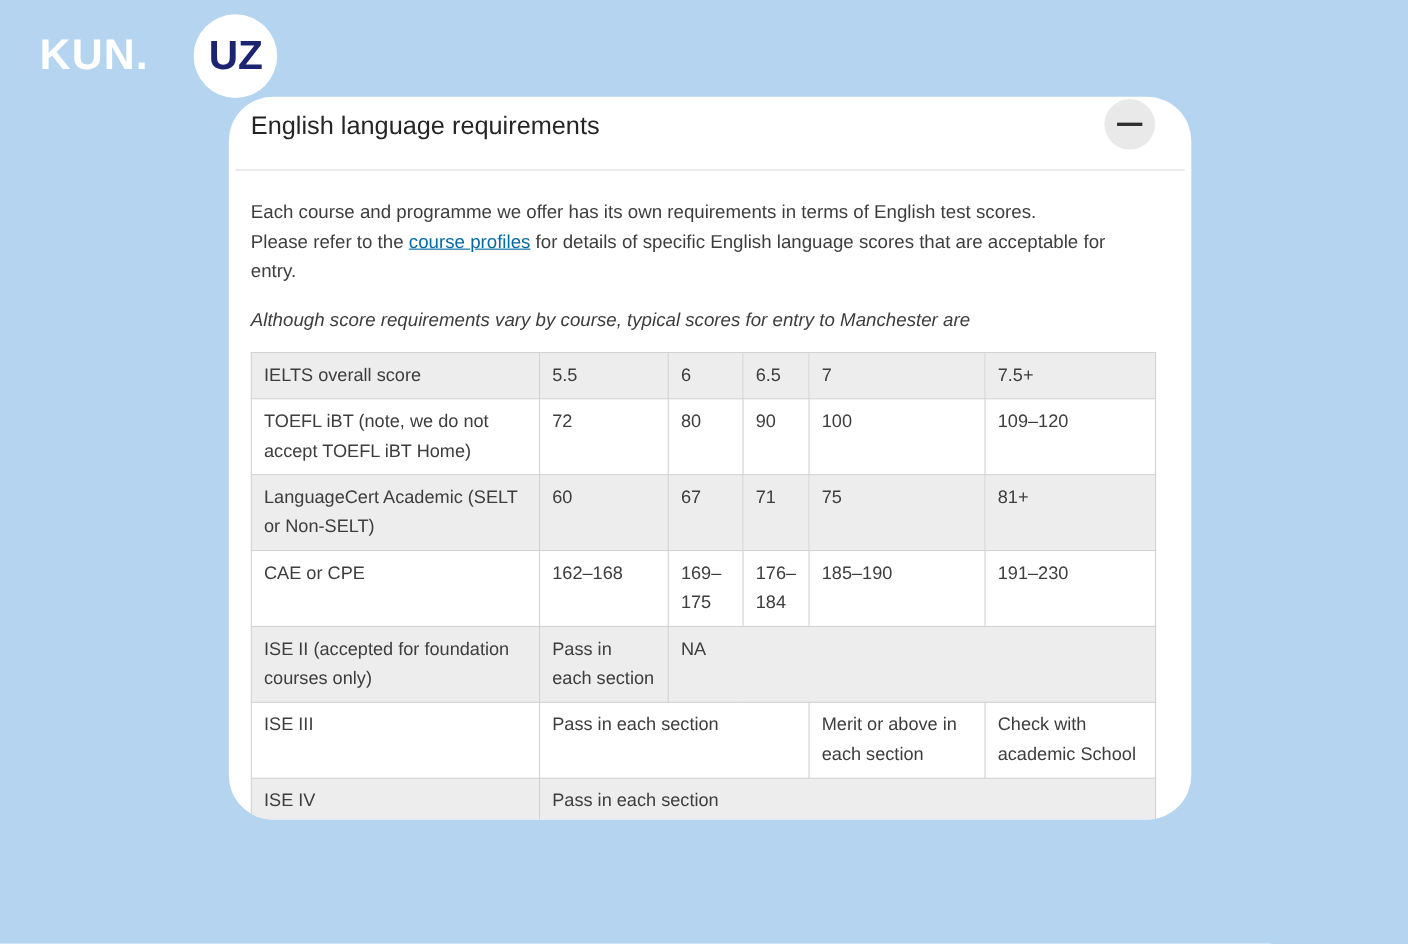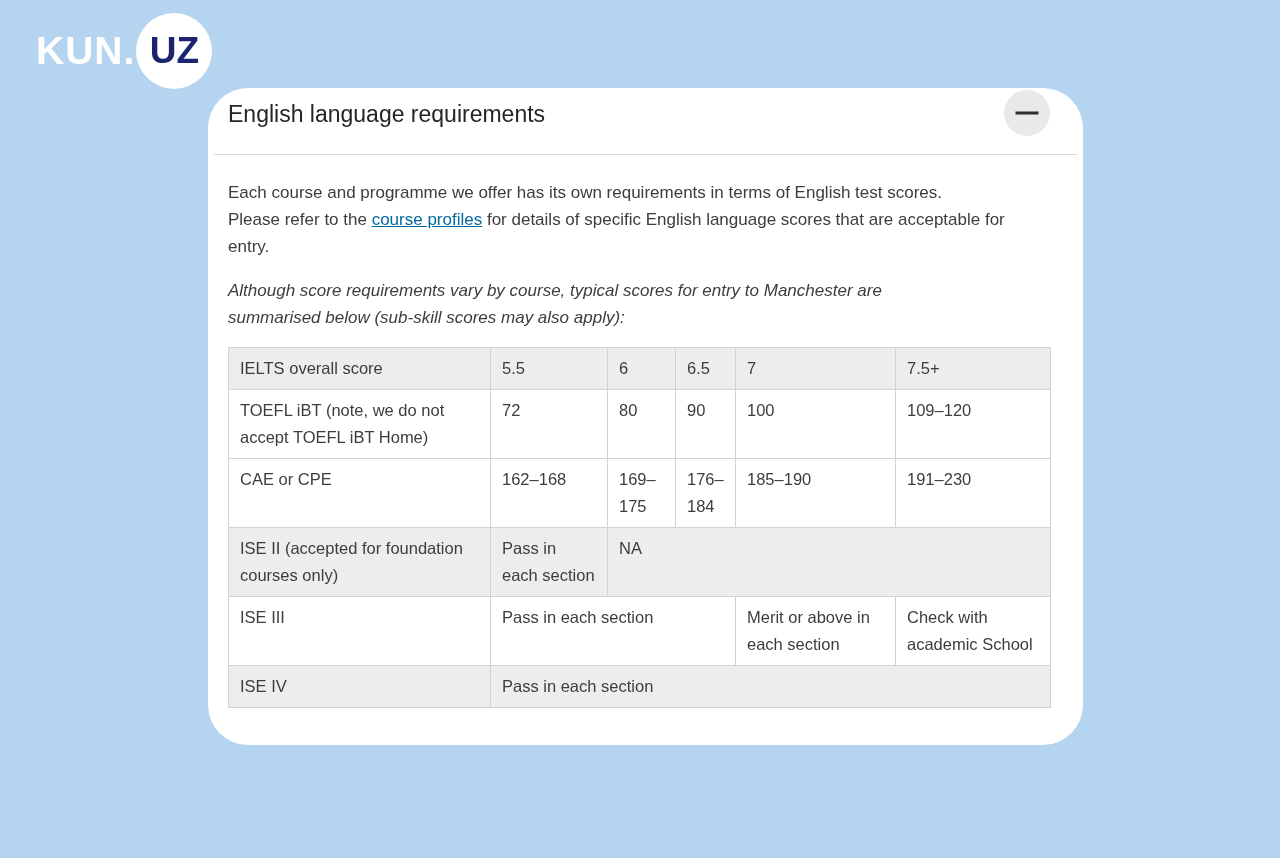--- a/index.html
+++ b/index.html
@@ -12,20 +12,21 @@
     overflow: hidden;
     font-family: "Liberation Sans", sans-serif;
   }
   
   .logo {
     position: absolute;
     left: 36px;
     top: 13px;
     display: flex;
     align-items: center;
+    gap: 40px;
   }
   .logo-text {
     color: #ffffff;
     font-weight: 800;
     font-size: 39px;
     letter-spacing: 1px;
   }
   .logo-circle {
     width: 76px;
     height: 76px;
@@ -147,21 +148,20 @@
 
     <div class="content">
 
       <p class="para">
         <span>Each course and programme we offer has its own requirements in terms of English test scores.</span><br>
         <span>Please refer to the </span><a href="#" class="link">course profiles</a><span> for details of specific English language scores that are acceptable for entry.</span>
       </p>
 
       <p class="para second">
         <span>Although score requirements vary by course, typical scores for entry to Manchester are</span><br>
-        <span>summarised below (sub-skill scores may also apply):</span>
       </p>
 
       <table class="scores">
         <colgroup>
           <col style="width:262px">
           <col style="width:117px">
           <col style="width:68px">
           <col style="width:60px">
           <col style="width:160px">
           <col style="width:155px">
@@ -176,20 +176,28 @@
               <td>7.5+</td>
             </tr>
             <tr>
               <td>TOEFL iBT (note, we do not accept TOEFL iBT Home)</td>
               <td>72</td>
               <td>80</td>
               <td>90</td>
               <td>100</td>
               <td>109–120</td>
             </tr>
+            <tr class="shaded">
+              <td>LanguageCert Academic (SELT or Non-SELT)</td>
+              <td>60</td>
+              <td>67</td>
+              <td>71</td>
+              <td>75</td>
+              <td>81+</td>
+            </tr>
             <tr>
               <td>CAE or CPE</td>
               <td>162–168</td>
               <td>169–175</td>
               <td>176–184</td>
               <td>185–190</td>
               <td>191–230</td>
             </tr>
             <tr class="shaded">
               <td>ISE II (accepted for foundation courses only)</td>

